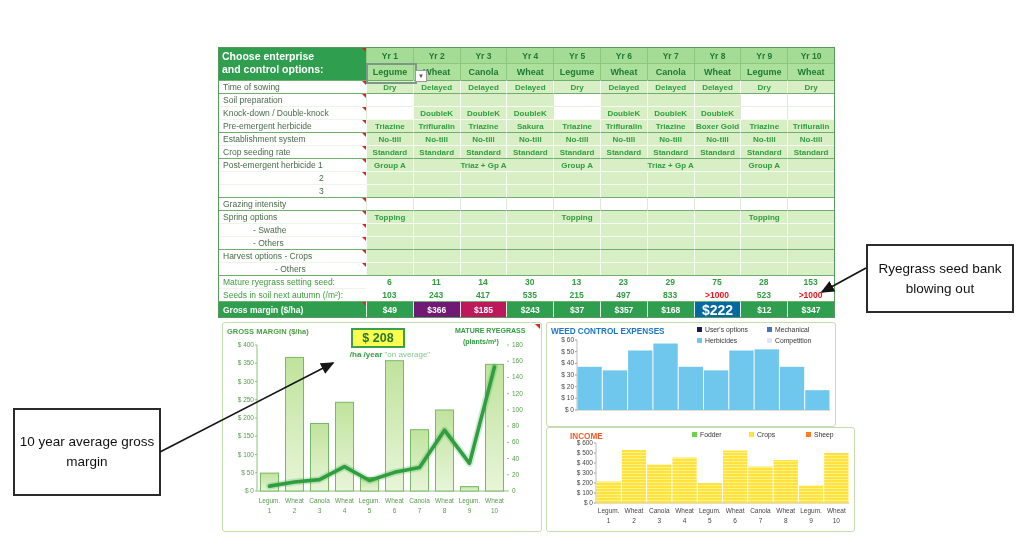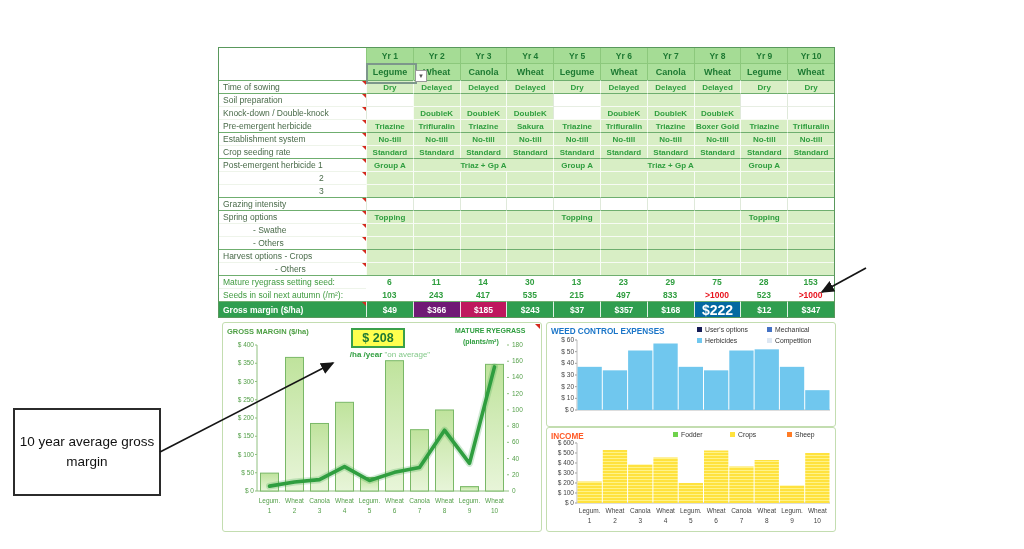--- a/index.html
+++ b/index.html
@@ -29,21 +29,21 @@
   .red{color:#e8141e !important;}
   .cmark{position:absolute;right:0;top:0;width:0;height:0;border-top:4px solid #d42a1e;border-left:4px solid transparent;}
   #selbox{position:absolute;left:147px;top:15px;width:47px;height:17px;border:2px solid #7d978b;pointer-events:none;}
   #ddbtn{position:absolute;left:196px;top:22px;width:10px;height:10px;background:#fff;border:1px solid #9a9a9a;
     font-size:6px;color:#555;display:flex;align-items:center;justify-content:center;line-height:1;}
 
   
   .panel{position:absolute;background:#fff;border:1px solid #c3ddb0;border-radius:3px;}
   #p-gm{left:222px;top:322px;width:318px;height:208px;}
   #p-weed{left:546px;top:322px;width:288px;height:103px;}
-  #p-inc{left:546px;top:427px;width:288px;height:103px;}
+  #p-inc{left:546px;top:427px;width:288px;height:103px;padding-left:19px;}
   .panelmark{position:absolute;right:1px;top:1px;width:0;height:0;border-top:5px solid #d42a1e;border-left:5px solid transparent;}
   #gm-annot-box{position:absolute;left:128px;top:5px;width:54px;height:20px;background:#ffff4e;border:2px solid #3aa04a;
     display:flex;align-items:center;justify-content:center;font-weight:bold;font-size:12.5px;color:#1f7a33;box-sizing:border-box;}
   #gm-annot-line{position:absolute;left:92px;top:27px;width:150px;text-align:center;font-size:8px;color:#2f9e3f;white-space:nowrap;}
   #gm-annot-line .q{color:#84c98a;font-weight:normal;}
   #gm-annot-line b{font-weight:bold;}
 
   
   .callout{position:absolute;background:#fff;border:2px solid #2b2b2b;display:flex;align-items:center;
     justify-content:center;text-align:center;color:#111;padding:4px;box-sizing:border-box;line-height:1.45;}
@@ -51,20 +51,25 @@
   #co-right{left:866px;top:244px;width:148px;height:69px;font-size:13.5px;}
   #arrows{position:absolute;inset:0;pointer-events:none;}
   svg text{font-family:"Liberation Sans",sans-serif;}
 </style>
 </head>
 <body>
 
 <div class="stage">
 
   <div id="etable">
+    <div class="hdrbox">
+      <div>Choose enterprise</div>
+      <div>and control options:</div>
+      <span class="cmark"></span>
+    </div>
 
     <div id="selbox"></div>
     <div id="ddbtn">
         <span>▼</span>
       </div>
   <div class="yrcell" style="grid-area: 1 / 2;">Yr 1</div>
       <div class="yrcell" style="grid-area: 1 / 3;">Yr 2</div>
       <div class="yrcell" style="grid-area: 1 / 4;">Yr 3</div>
       <div class="yrcell" style="grid-area: 1 / 5;">Yr 4</div>
       <div class="yrcell" style="grid-area: 1 / 6;">Yr 5</div>
@@ -473,20 +478,23 @@
         <text x="245.05" y="85" font-size="6.5" fill="#444" text-anchor="middle">Legum.</text>
         <text x="245.05" y="95" font-size="6.5" fill="#444" text-anchor="middle">9</text>
         <text x="270.35" y="85" font-size="6.5" fill="#444" text-anchor="middle">Wheat</text>
         <text x="270.35" y="95" font-size="6.5" fill="#444" text-anchor="middle">10</text>
       </svg>
   </div>
 
   <div id="co-left" class="callout">
     <span>10 year average gross margin</span>
   </div>
+  <div id="co-right" class="callout">
+    <span>Ryegrass seed bank blowing out</span>
+  </div>
 
   <svg id="arrows" width="1024" height="549">
     <defs>
       <marker id="ah" markerWidth="9" markerHeight="8" refX="7" refY="3.5" orient="auto">
         <path d="M0,0 L8,3.5 L0,7 z" fill="#151515"></path>
       </marker>
     </defs>
     <line x1="160" y1="452" x2="333" y2="363" stroke="#151515" stroke-width="1.7" marker-end="url(#ah)"></line>
     <line x1="866" y1="268" x2="822" y2="292" stroke="#151515" stroke-width="1.7" marker-end="url(#ah)"></line>
   </svg>

